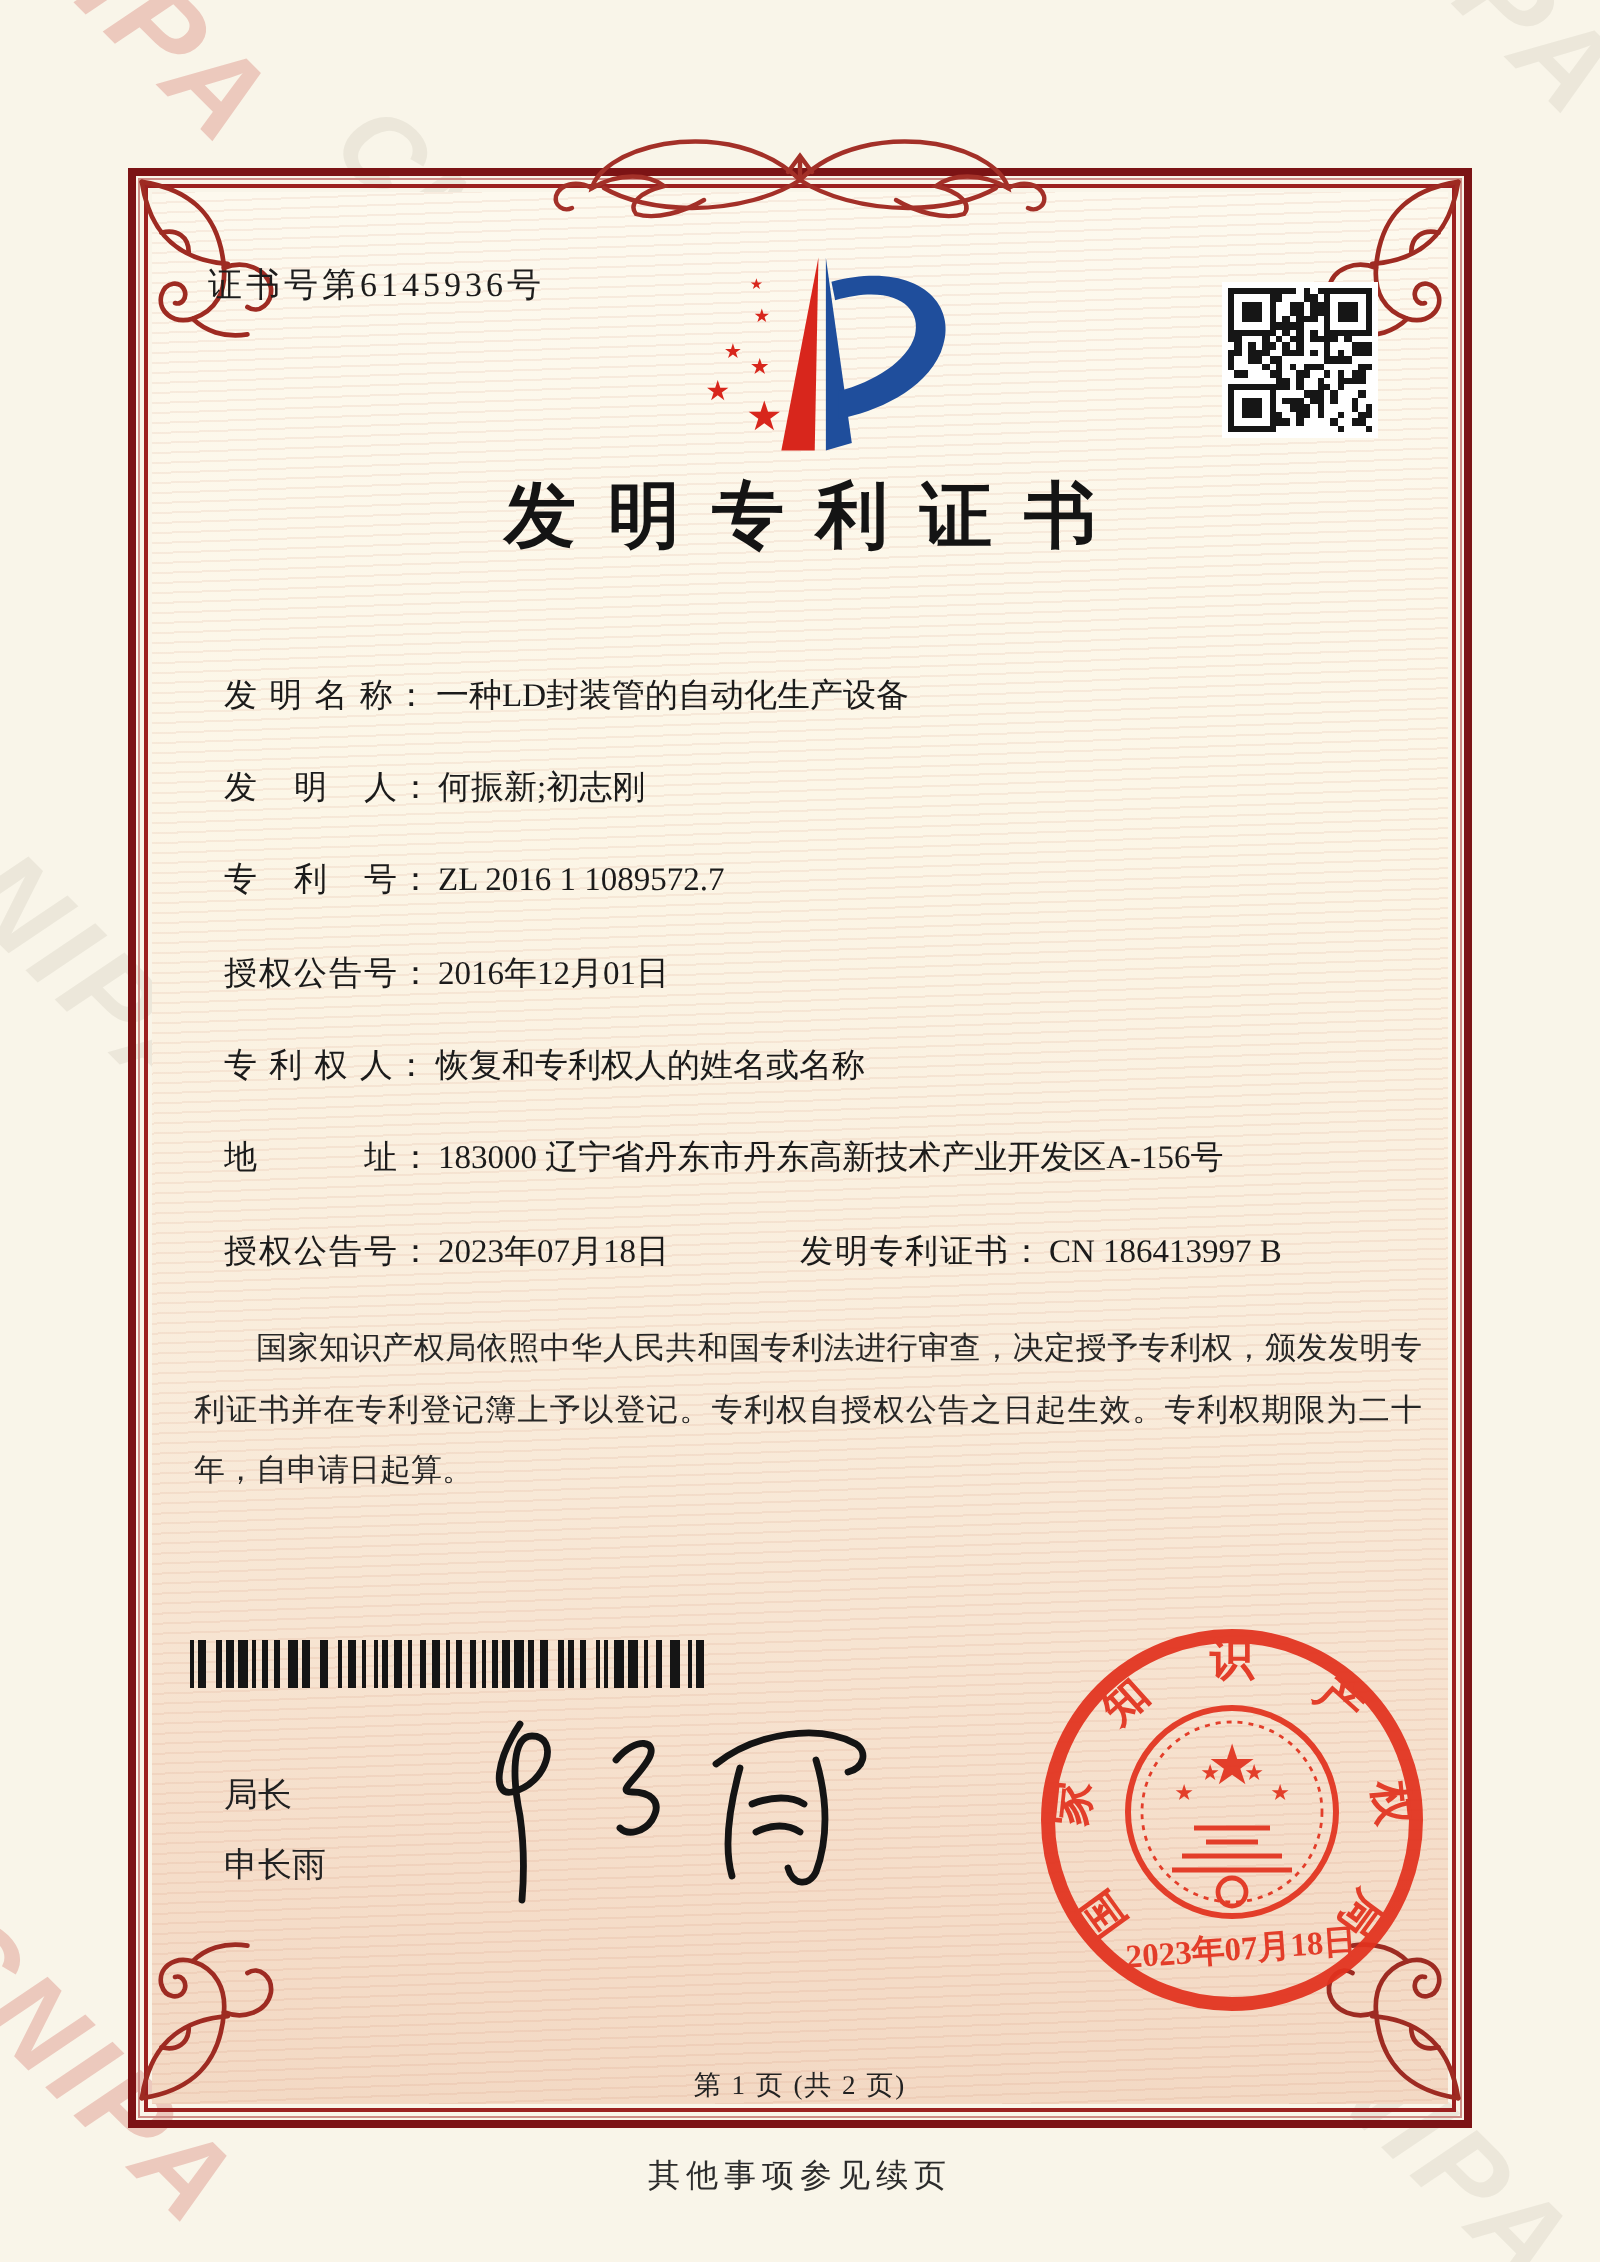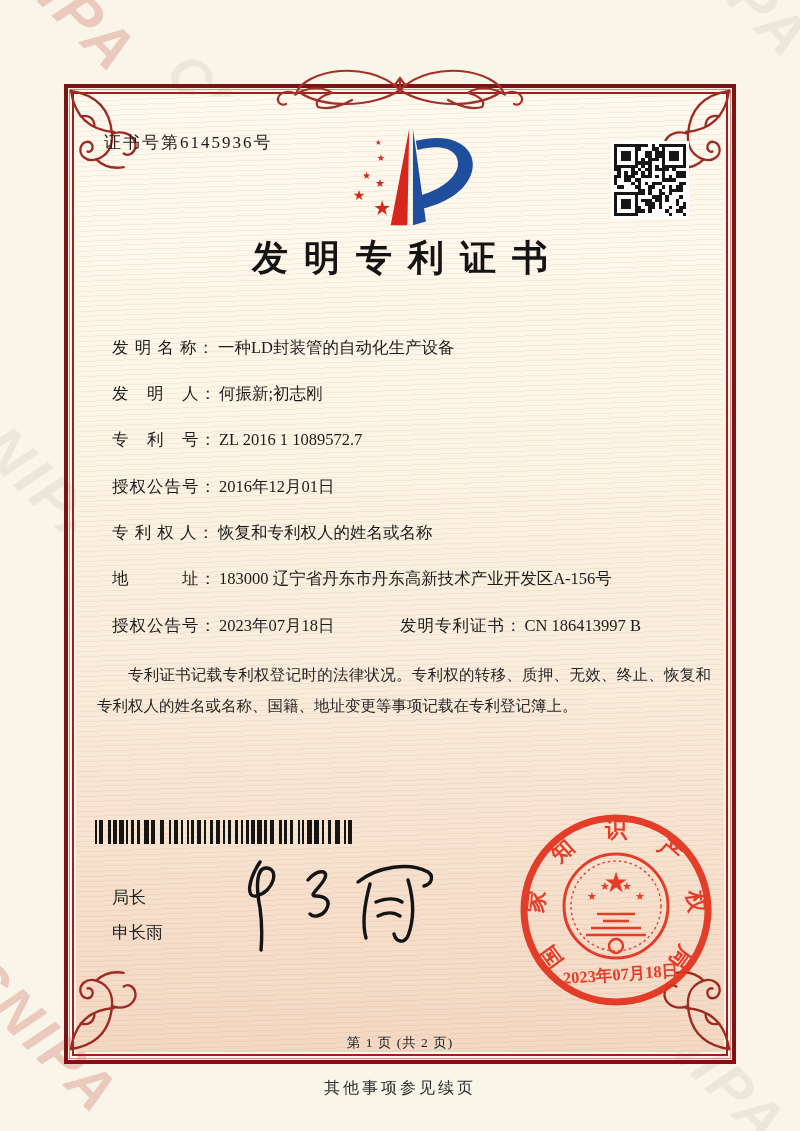--- a/index.html
+++ b/index.html
@@ -638,21 +638,21 @@
   <span class="f-label">地　　　址：</span><span class="f-value">183000 辽宁省丹东市丹东高新技术产业开发区A-156号</span>
 </div>
 <div class="field-row" style="top:615px;">
   <span class="f-label">授权公告号：</span><span class="f-value">2023年07月18日</span>
 </div>
 <div class="field-row" style="top:615px;left:400px;">
   <span class="f-label">发明专利证书：</span><span class="f-value">CN 186413997 B</span>
 </div>
 
 <div class="body-text">
-  <p>专利证书记载专利权登记时的法律状况。专利权的转移、质押、无效、终止、恢复和专利权人的姓名或名称、国籍、地址变更等事项记载在专利登记簿上。</p>
+  <p>国家知识产权局依照中华人民共和国专利法进行审查，决定授予专利权，颁发发明专利证书并在专利登记簿上予以登记。专利权自授权公告之日起生效。专利权期限为二十年，自申请日起算。</p>
 </div>
 
 <div class="barcode"><span style="display:inline-block;height:24px;width:2px;background:#151515"></span><span style="display:inline-block;height:24px;width:2px;background:transparent"></span><span style="display:inline-block;height:24px;width:4px;background:#151515"></span><span style="display:inline-block;height:24px;width:5px;background:transparent"></span><span style="display:inline-block;height:24px;width:3px;background:#151515"></span><span style="display:inline-block;height:24px;width:2px;background:transparent"></span><span style="display:inline-block;height:24px;width:4px;background:#151515"></span><span style="display:inline-block;height:24px;width:2px;background:transparent"></span><span style="display:inline-block;height:24px;width:5px;background:#151515"></span><span style="display:inline-block;height:24px;width:2px;background:transparent"></span><span style="display:inline-block;height:24px;width:2px;background:#151515"></span><span style="display:inline-block;height:24px;width:3px;background:transparent"></span><span style="display:inline-block;height:24px;width:3px;background:#151515"></span><span style="display:inline-block;height:24px;width:3px;background:transparent"></span><span style="display:inline-block;height:24px;width:3px;background:#151515"></span><span style="display:inline-block;height:24px;width:4px;background:transparent"></span><span style="display:inline-block;height:24px;width:5px;background:#151515"></span><span style="display:inline-block;height:24px;width:2px;background:transparent"></span><span style="display:inline-block;height:24px;width:4px;background:#151515"></span><span style="display:inline-block;height:24px;width:5px;background:transparent"></span><span style="display:inline-block;height:24px;width:4px;background:#151515"></span><span style="display:inline-block;height:24px;width:5px;background:transparent"></span><span style="display:inline-block;height:24px;width:2px;background:#151515"></span><span style="display:inline-block;height:24px;width:3px;background:transparent"></span><span style="display:inline-block;height:24px;width:4px;background:#151515"></span><span style="display:inline-block;height:24px;width:3px;background:transparent"></span><span style="display:inline-block;height:24px;width:2px;background:#151515"></span><span style="display:inline-block;height:24px;width:4px;background:transparent"></span><span style="display:inline-block;height:24px;width:2px;background:#151515"></span><span style="display:inline-block;height:24px;width:2px;background:transparent"></span><span style="display:inline-block;height:24px;width:3px;background:#151515"></span><span style="display:inline-block;height:24px;width:3px;background:transparent"></span><span style="display:inline-block;height:24px;width:4px;background:#151515"></span><span style="display:inline-block;height:24px;width:3px;background:transparent"></span><span style="display:inline-block;height:24px;width:2px;background:#151515"></span><span style="display:inline-block;height:24px;width:4px;background:transparent"></span><span style="display:inline-block;height:24px;width:3px;background:#151515"></span><span style="display:inline-block;height:24px;width:3px;background:transparent"></span><span style="display:inline-block;height:24px;width:4px;background:#151515"></span><span style="display:inline-block;height:24px;width:3px;background:transparent"></span><span style="display:inline-block;height:24px;width:2px;background:#151515"></span><span style="display:inline-block;height:24px;width:3px;background:transparent"></span><span style="display:inline-block;height:24px;width:3px;background:#151515"></span><span style="display:inline-block;height:24px;width:4px;background:transparent"></span><span style="display:inline-block;height:24px;width:3px;background:#151515"></span><span style="display:inline-block;height:24px;width:3px;background:transparent"></span><span style="display:inline-block;height:24px;width:2px;background:#151515"></span><span style="display:inline-block;height:24px;width:3px;background:transparent"></span><span style="display:inline-block;height:24px;width:3px;background:#151515"></span><span style="display:inline-block;height:24px;width:2px;background:transparent"></span><span style="display:inline-block;height:24px;width:4px;background:#151515"></span><span style="display:inline-block;height:24px;width:2px;background:transparent"></span><span style="display:inline-block;height:24px;width:5px;background:#151515"></span><span style="display:inline-block;height:24px;width:2px;background:transparent"></span><span style="display:inline-block;height:24px;width:3px;background:#151515"></span><span style="display:inline-block;height:24px;width:3px;background:transparent"></span><span style="display:inline-block;height:24px;width:4px;background:#151515"></span><span style="display:inline-block;height:24px;width:5px;background:transparent"></span><span style="display:inline-block;height:24px;width:3px;background:#151515"></span><span style="display:inline-block;height:24px;width:2px;background:transparent"></span><span style="display:inline-block;height:24px;width:3px;background:#151515"></span><span style="display:inline-block;height:24px;width:3px;background:transparent"></span><span style="display:inline-block;height:24px;width:3px;background:#151515"></span><span style="display:inline-block;height:24px;width:5px;background:transparent"></span><span style="display:inline-block;height:24px;width:2px;background:#151515"></span><span style="display:inline-block;height:24px;width:2px;background:transparent"></span><span style="display:inline-block;height:24px;width:2px;background:#151515"></span><span style="display:inline-block;height:24px;width:3px;background:transparent"></span><span style="display:inline-block;height:24px;width:5px;background:#151515"></span><span style="display:inline-block;height:24px;width:2px;background:transparent"></span><span style="display:inline-block;height:24px;width:5px;background:#151515"></span><span style="display:inline-block;height:24px;width:3px;background:transparent"></span><span style="display:inline-block;height:24px;width:2px;background:#151515"></span><span style="display:inline-block;height:24px;width:4px;background:transparent"></span><span style="display:inline-block;height:24px;width:3px;background:#151515"></span><span style="display:inline-block;height:24px;width:4px;background:transparent"></span><span style="display:inline-block;height:24px;width:5px;background:#151515"></span><span style="display:inline-block;height:24px;width:4px;background:transparent"></span><span style="display:inline-block;height:24px;width:2px;background:#151515"></span><span style="display:inline-block;height:24px;width:2px;background:transparent"></span><span style="display:inline-block;height:24px;width:4px;background:#151515"></span><span style="display:inline-block;height:24px;width:5px;background:transparent"></span></div>
 
 <div class="director-title">局长</div>
 <div class="director-name">申长雨</div>
 
 <div class="signature">
   <svg viewBox="0 0 230 105" width="230" height="105">
     <g fill="none" stroke="#141414" stroke-width="3.4" stroke-linecap="round" stroke-linejoin="round">

